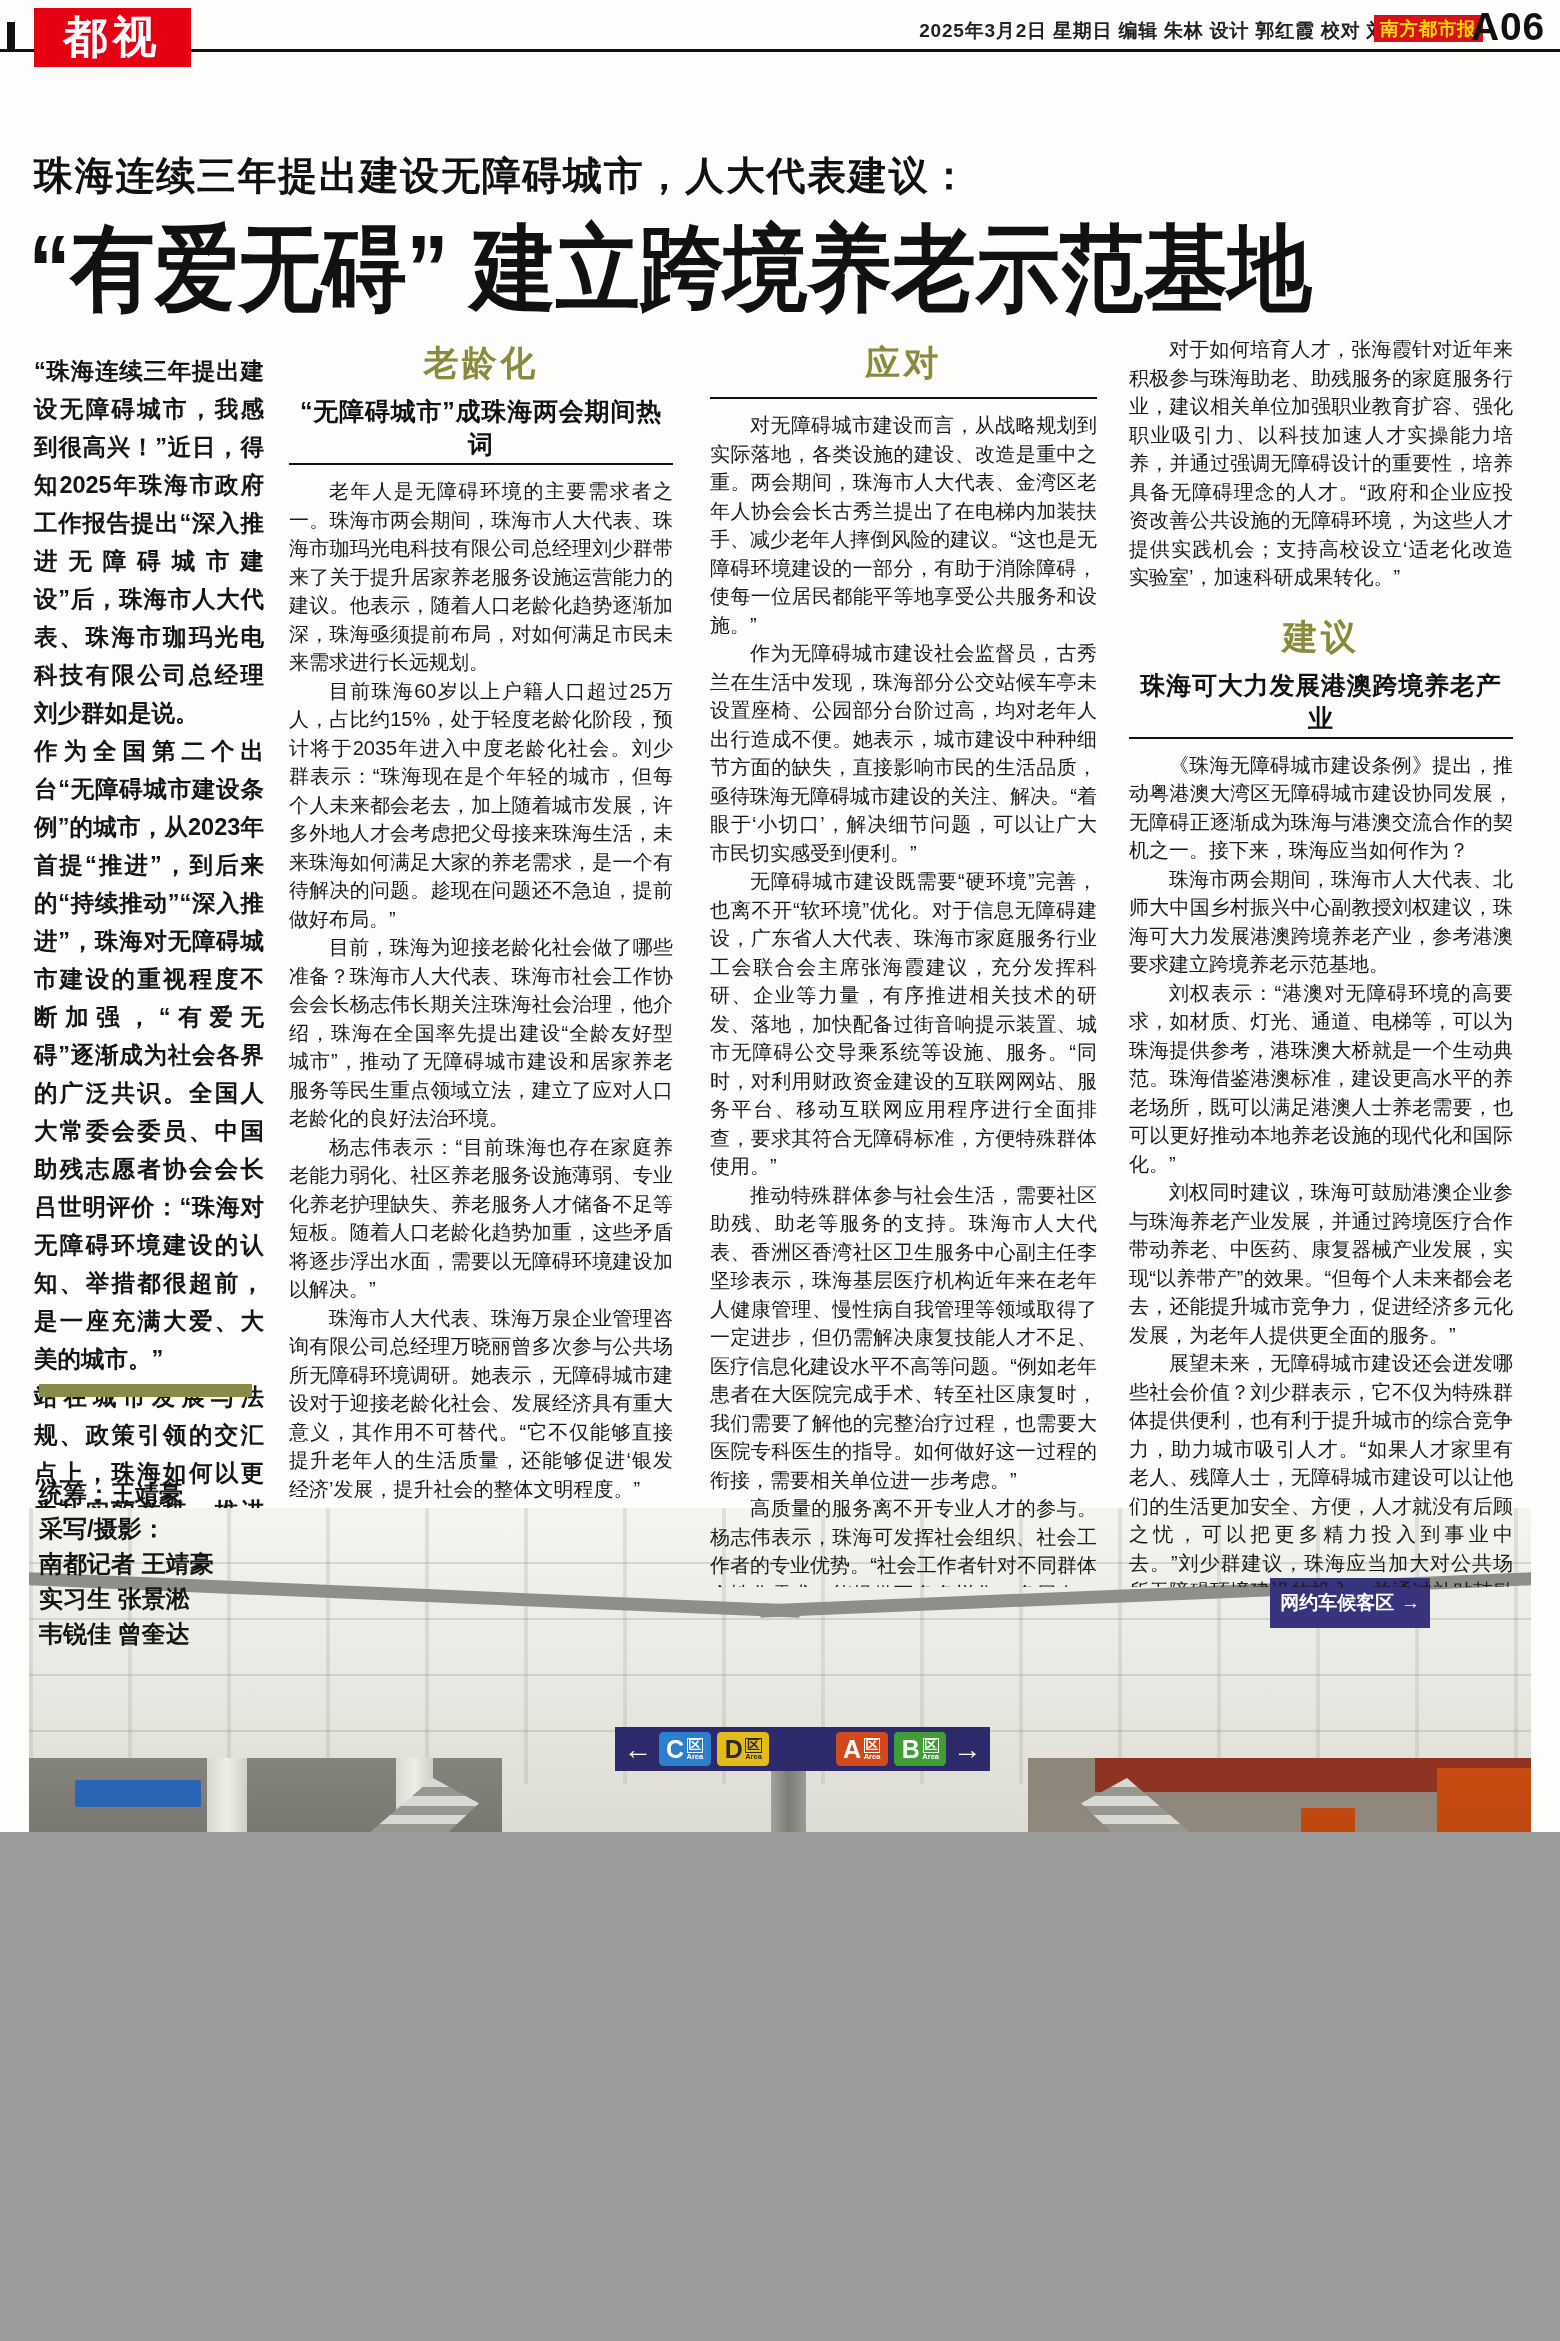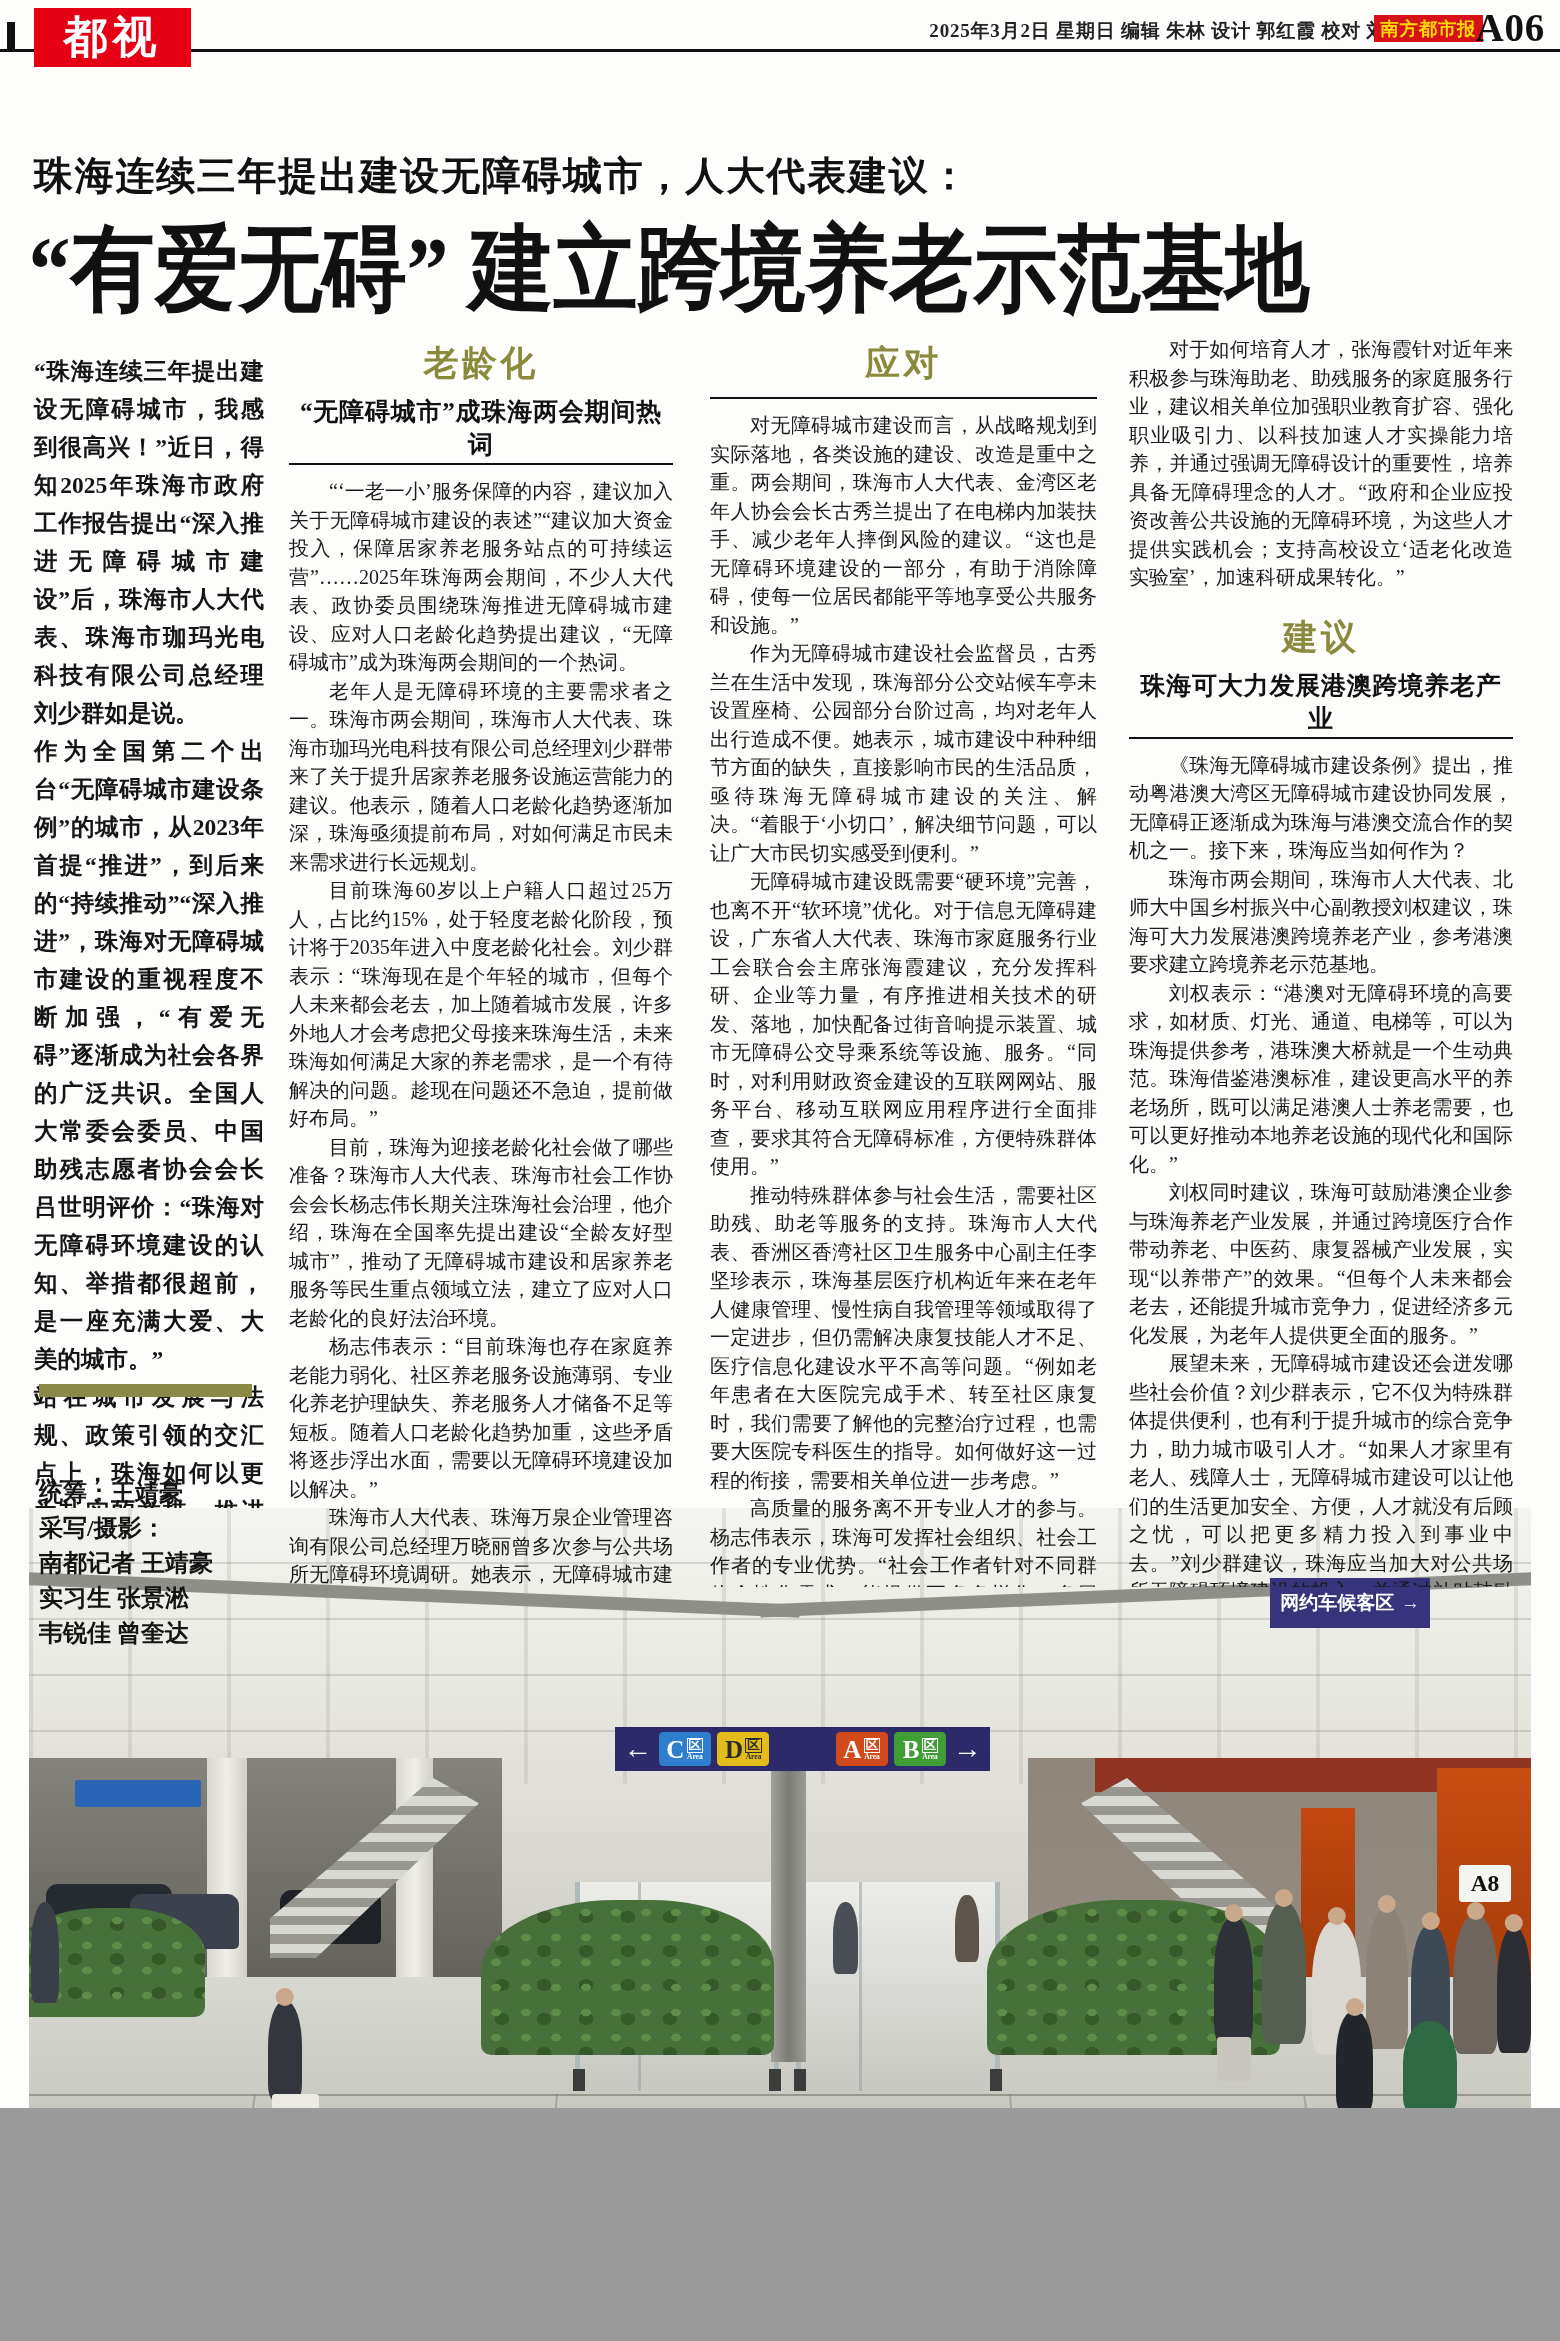--- a/index.html
+++ b/index.html
@@ -1,17 +1,17 @@
 <!DOCTYPE html>
 <html style="font-size:13.4px"><head>
 <meta charset="utf-8">
 <style>
   html,body{margin:0;padding:0;background:#9b9b9b;}
-  .page{position:relative;width:1560px;height:2108px;background:#fdfdfb;overflow:hidden;
-        font-family:Liberation Serif, serif;color:#111;}
+  .page{position:relative;width:1560px;height:1832px;background:#fdfdfb;overflow:hidden;
+        font-family:Liberation Sans, sans-serif;color:#111;}
   
   .corner-tick{position:absolute;left:6.7px;top:22px;width:8.4px;height:28.5px;background:#111;}
   .mast-rule{position:absolute;left:0;top:49px;width:1560px;height:2.5px;background:#111;}
   .section-box{position:absolute;left:34px;top:8.4px;width:157px;height:59px;background:#e60014;
                color:#fff;font-size:44px;font-weight:900;display:flex;align-items:center;
                justify-content:center;letter-spacing:5px;z-index:3;}
   .dateline{position:absolute;right:134px;top:18.4px;font-size:19px;font-weight:700;color:#222;
             letter-spacing:0.8px;}
   .brand-logo{position:absolute;right:77px;top:15px;height:27px;padding:0 6.7px;background:#d61218;
               color:#ffd900;font-size:18.4px;font-weight:900;display:flex;align-items:center;letter-spacing:0.8px;}
@@ -148,21 +148,20 @@
     <div>南都记者 王靖豪</div>
     <div>实习生 张景淞</div>
     <div>韦锐佳 曾奎达</div>
   </div>
 
   <div class="body-col col-a">
     <div class="sec-head">
       <div class="sec-tag">老龄化</div>
       <div class="sec-sub">“无障碍城市”成珠海两会期间热词</div>
     </div>
-    <p>“‘一老一小’服务保障的内容，建议加入关于无障碍城市建设的表述”“建议加大资金投入，保障居家养老服务站点的可持续运营”……2025年珠海两会期间，不少人大代表、政协委员围绕珠海推进无障碍城市建设、应对人口老龄化趋势提出建议，“无障碍城市”成为珠海两会期间的一个热词。</p>
     <p>老年人是无障碍环境的主要需求者之一。珠海市两会期间，珠海市人大代表、珠海市珈玛光电科技有限公司总经理刘少群带来了关于提升居家养老服务设施运营能力的建议。他表示，随着人口老龄化趋势逐渐加深，珠海亟须提前布局，对如何满足市民未来需求进行长远规划。</p>
     <p>目前珠海60岁以上户籍人口超过25万人，占比约15%，处于轻度老龄化阶段，预计将于2035年进入中度老龄化社会。刘少群表示：“珠海现在是个年轻的城市，但每个人未来都会老去，加上随着城市发展，许多外地人才会考虑把父母接来珠海生活，未来珠海如何满足大家的养老需求，是一个有待解决的问题。趁现在问题还不急迫，提前做好布局。”</p>
     <p>目前，珠海为迎接老龄化社会做了哪些准备？珠海市人大代表、珠海市社会工作协会会长杨志伟长期关注珠海社会治理，他介绍，珠海在全国率先提出建设“全龄友好型城市”，推动了无障碍城市建设和居家养老服务等民生重点领域立法，建立了应对人口老龄化的良好法治环境。</p>
     <p>杨志伟表示：“目前珠海也存在家庭养老能力弱化、社区养老服务设施薄弱、专业化养老护理缺失、养老服务人才储备不足等短板。随着人口老龄化趋势加重，这些矛盾将逐步浮出水面，需要以无障碍环境建设加以解决。”</p>
     <p>珠海市人大代表、珠海万泉企业管理咨询有限公司总经理万晓丽曾多次参与公共场所无障碍环境调研。她表示，无障碍城市建设对于迎接老龄化社会、发展经济具有重大意义，其作用不可替代。“它不仅能够直接提升老年人的生活质量，还能够促进‘银发经济’发展，提升社会的整体文明程度。”</p>
   </div>
 
   <div class="body-col col-b">
     <div class="sec-head">
       <div class="sec-tag">应对</div>

